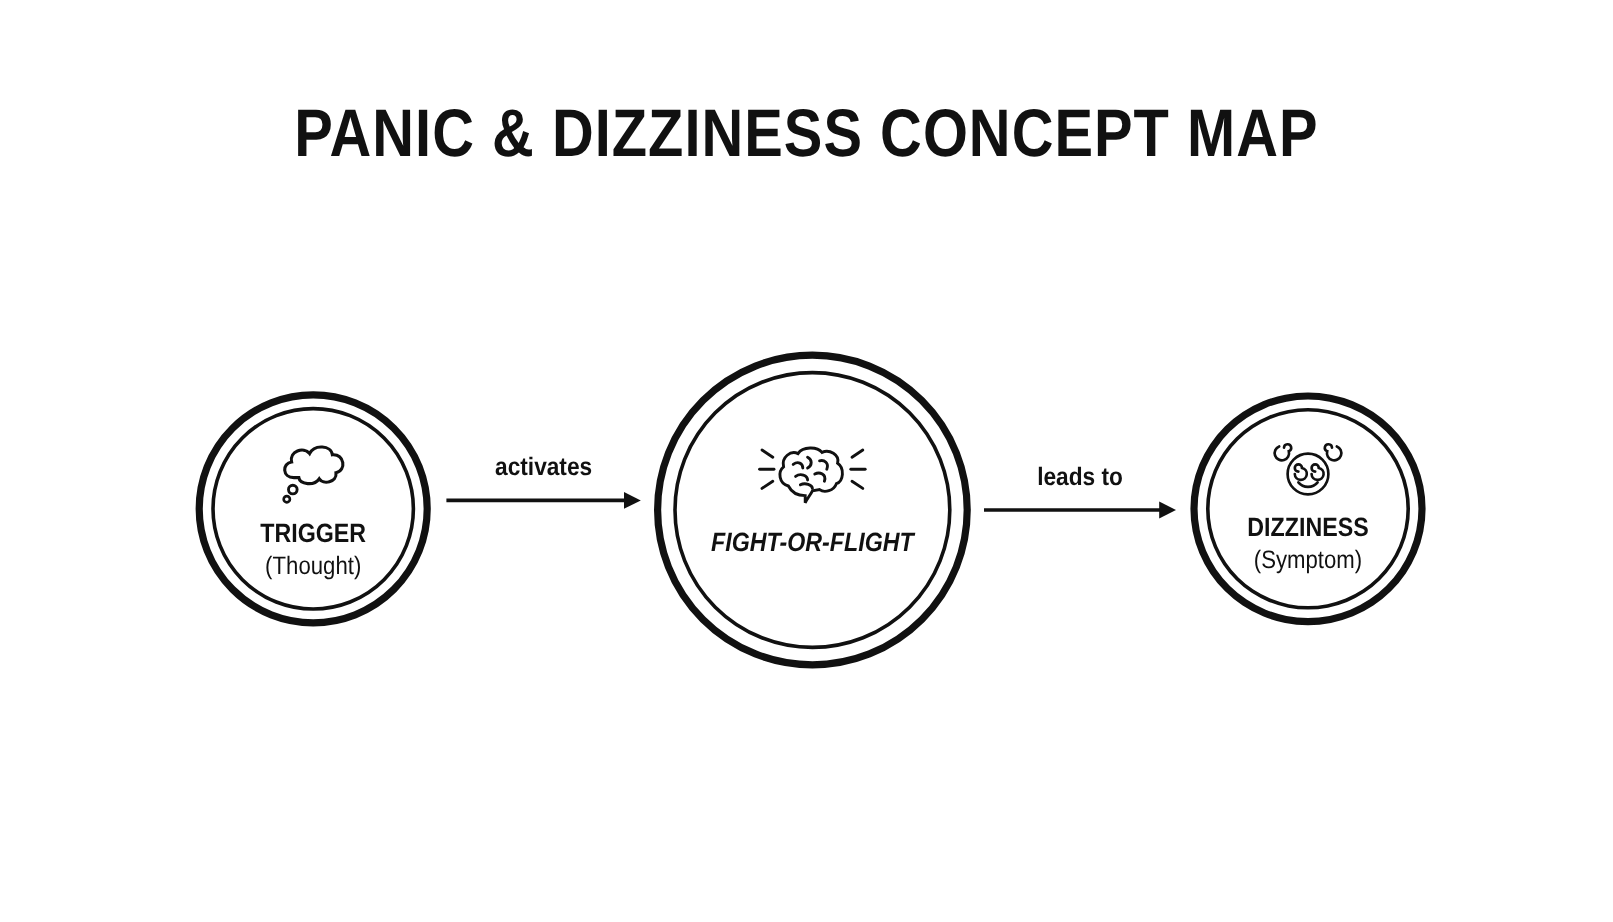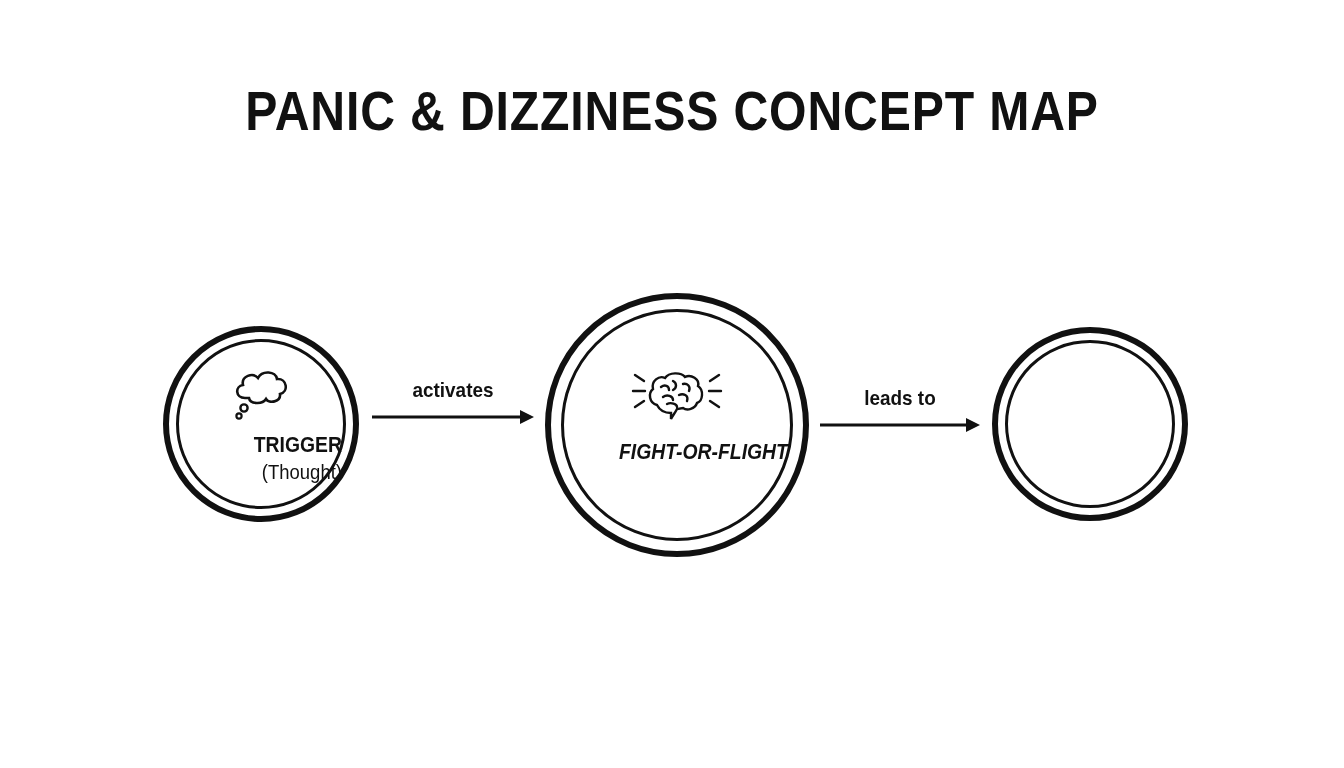--- a/index.html
+++ b/index.html
@@ -1,20 +1,20 @@
 <!DOCTYPE html>
 <html><head>
 <meta charset="utf-8">
 <style>
   html, body { margin:0; padding:0; background:#ffffff; }
   body { width:1344px; height:768px; position:relative; overflow:hidden; font-family:"Liberation Sans", sans-serif; color:#111; }
   .title { position:absolute; left:0; right:0; top:78px; text-align:center; font-size:56px; font-weight:bold; letter-spacing:1px; transform:scaleX(0.86); color:#111; }
   .node { position:absolute; border-radius:50%; border:6px solid #111; box-sizing:border-box; background:#fff; }
   .node .inner { position:absolute; border-radius:50%; border:3px solid #111; box-sizing:border-box; }
-  .node .content { position:absolute; left:0; right:0; text-align:right; }
+  .node .content { position:absolute; left:0; right:0; text-align:center; }
   .lbl { font-weight:bold; font-size:22px; transform:scaleX(0.88); display:block; }
   .sub { font-size:21px; transform:scaleX(0.88); display:block; margin-top:2px; }
   .edge { position:absolute; }
   .edge .elabel { position:absolute; left:0; right:0; text-align:center; font-size:21px; font-weight:bold; transform:scaleX(0.9); }
   .edge svg { position:absolute; left:0; }
 </style>
 </head>
 <body>
 
 <div class="title">PANIC &amp; DIZZINESS CONCEPT MAP</div>
@@ -62,13 +62,27 @@
 <div class="edge" style="left:818px; top:386px; width:164px; height:50px;">
   <span class="elabel" style="top:0;">leads to</span>
   <svg width="164" height="16" style="top:31px;" viewBox="0 0 164 16">
     <line x1="2" y1="8" x2="150" y2="8" stroke="#111" stroke-width="3"></line>
     <polygon points="148,1 162,8 148,15" fill="#111"></polygon>
   </svg>
 </div>
 
 <div class="node" style="left:992px; top:327px; width:196px; height:194px;">
   <div class="inner" style="left:7px; top:7px; width:170px; height:168px;"></div>
+  <div class="content" style="top:30px;">
+    <svg width="60" height="56" viewBox="0 0 60 56" style="display:block;margin:0 auto;">
+      <g stroke="#111" stroke-width="2.2" fill="none" stroke-linecap="round">
+        <circle cx="30" cy="32" r="17"></circle>
+        <path d="M22 30 a3 3 0 1 1 3 -3 a5 5 0 1 1 -6 5"></path>
+        <path d="M36 30 a3 3 0 1 1 3 -3 a5 5 0 1 1 -6 5"></path>
+        <path d="M22 39 C26 44 34 44 38 39"></path>
+        <path d="M10 10 a3 3 0 1 1 4 3 a6 6 0 1 1 -8 -4"></path>
+        <path d="M50 10 a3 3 0 1 0 -4 3 a6 6 0 1 0 8 -4"></path>
+      </g>
+    </svg>
+    <span class="lbl" style="margin-top:8px;">DIZZINESS</span>
+    <span class="sub">(Symptom)</span>
+  </div>
 </div>
 
 </body></html>

